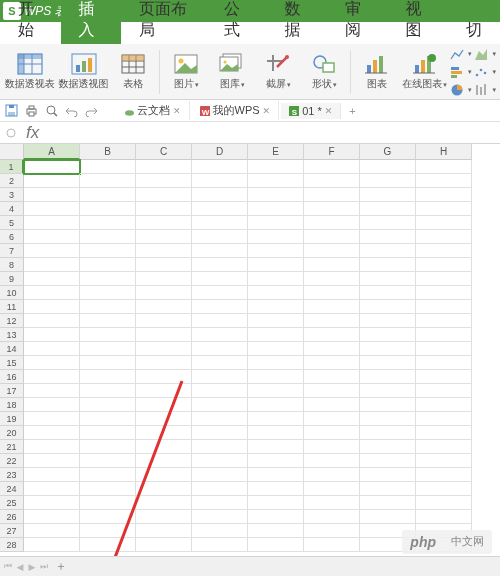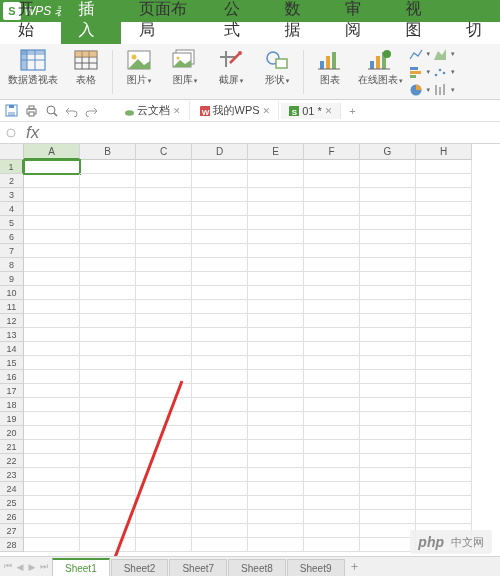--- a/index.html
+++ b/index.html
@@ -11,21 +11,21 @@
 .titlebar .app-name { font-size: 12px; margin-right: 7px; font-style: italic; }
 .titlebar .dd { font-size: 8px; padding: 0 4px; }
 
 
 .menubar { height: 22px; background: #fff; display: flex; align-items: flex-end; border-bottom: 0px; }
 .menubar .mi { padding: 4px 18px 3px; font-size: 16px; color: #333; cursor: pointer; }
 .menubar .mi.active { background: #4d9a3f; color: #fff; }
 
 
 .ribbon { height: 56px; background: #f5f5f5; border-bottom: 1px solid #d4d4d4; display: flex; align-items: center; padding: 2px 4px; gap: 2px; }
-.rgrp { display: flex; flex-direction: column; align-items: center; padding: 2px 4px; height: 52px; }
+.rgrp { display: flex; flex-direction: column; align-items: center; justify-content: center; padding: 2px 4px; height: 52px; }
 .rgrp.big { min-width: 44px; }
 .rgrp .ricon { width: 28px; height: 24px; display: flex; align-items: center; justify-content: center; }
 .rgrp .rlabel { font-size: 10px; color: #555; margin-top: 1px; white-space: nowrap; }
 .rsep { width: 1px; height: 44px; background: #ddd; margin: 0 2px; }
 .rsmall { display: flex; flex-direction: column; gap: 2px; justify-content: center; }
 .rsmall .srow { display: flex; align-items: center; gap: 3px; height: 16px; }
 .rsmall .sicon { width: 14px; height: 14px; }
 .dd-arr { font-size: 7px; color: #666; margin-left: 1px; }
 
 
@@ -64,21 +64,21 @@
 
 .sheetbar { height: 20px; background: #f0f0f0; border-top: 1px solid #d4d4d4; display: flex; align-items: center; }
 .sheetbar .nav { display: flex; align-items: center; gap: 2px; padding: 0 3px; }
 .sheetbar .nav .nbtn { width: 10px; height: 12px; color: #bbb; cursor: pointer; font-size: 9px; display: flex; align-items: center; justify-content: center; }
 .sheetbar .tabs { display: flex; align-items: flex-end; height: 20px; }
 .sheetbar .stab { padding: 3px 12px; font-size: 10px; background: #e4e4e4; border: 1px solid #ccc; border-bottom: none; margin-right: 1px; color: #666; cursor: pointer; }
 .sheetbar .stab.active { background: #fff; color: #4d9a3f; border-top: 2px solid #4d9a3f; }
 .sheetbar .addtab { width: 18px; height: 16px; display: flex; align-items: center; justify-content: center; color: #888; cursor: pointer; font-size: 12px; }
 
 
-.wm { position: absolute; right: 8px; bottom: 22px; background: rgba(240,240,240,0.85); padding: 4px 8px; border-radius: 3px; display: flex; align-items: flex-end; gap: 7px; font-size: 11px; color: #888; }
+.wm { position: absolute; right: 8px; bottom: 22px; background: rgba(240,240,240,0.85); padding: 4px 8px; border-radius: 3px; display: flex; align-items: flex-start; gap: 15px; font-size: 11px; color: #888; }
 .wm .logo-php { font-weight: bold; font-size: 14px; font-style: italic; }
 
 svg { display: block; }
 </style>
 </head>
 <body>
 
 <div class="titlebar">
   <div class="logo">S</div>
   <div class="app-name">WPS 表格</div>
@@ -102,20 +102,31 @@
       <svg width="26" height="22">
           <rect x="1" y="1" width="24" height="20" fill="none" stroke="#5b8fca" stroke-width="1.2"></rect>
           <rect x="1" y="1" width="24" height="5" fill="#5b8fca" opacity="0.5"></rect>
           <rect x="1" y="1" width="6" height="20" fill="#5b8fca" opacity="0.5"></rect>
           <line x1="7" y1="1" x2="7" y2="21" stroke="#5b8fca"></line>
           <line x1="15" y1="1" x2="15" y2="21" stroke="#5b8fca"></line>
           <line x1="1" y1="11" x2="25" y2="11" stroke="#5b8fca"></line>
         </svg>
     </div>
     <div class="rlabel">数据透视表</div>
+  </div>
+  <div class="rgrp big">
+    <div class="ricon">
+      <svg width="26" height="22">
+          <rect x="1" y="1" width="24" height="20" fill="none" stroke="#5b8fca"></rect>
+          <rect x="5" y="12" width="4" height="7" fill="#5b8fca"></rect>
+          <rect x="11" y="8" width="4" height="11" fill="#7fb069"></rect>
+          <rect x="17" y="5" width="4" height="14" fill="#e8a33d"></rect>
+        </svg>
+    </div>
+    <div class="rlabel">数据透视图</div>
   </div>
   <div class="rgrp big">
     <div class="ricon">
       <svg width="26" height="22">
           <rect x="2" y="2" width="22" height="18" fill="none" stroke="#666"></rect>
           <line x1="2" y1="8" x2="24" y2="8" stroke="#666"></line>
           <line x1="2" y1="14" x2="24" y2="14" stroke="#666"></line>
           <line x1="9" y1="2" x2="9" y2="20" stroke="#666"></line>
           <line x1="16" y1="2" x2="16" y2="20" stroke="#666"></line>
           <rect x="2" y="2" width="22" height="6" fill="#d8a050" opacity="0.6"></rect>
@@ -649,26 +660,19 @@
   </svg>
 </div>
 
 <div class="sheetbar">
   <div class="nav">
     <span class="nbtn">⏮</span>
     <span class="nbtn">◀</span>
     <span class="nbtn">▶</span>
     <span class="nbtn">⏭</span>
   </div>
-  <div class="tabs" id="sheettabs">
-      <div class="stab active">Sheet1</div>
-      <div class="stab">Sheet2</div>
-      <div class="stab">Sheet7</div>
-      <div class="stab">Sheet8</div>
-      <div class="stab">Sheet9</div>
-    </div>
   <div class="addtab">＋</div>
 </div>
 
 <div class="wm">
   <span class="logo-php">php</span>
   <span>中文网</span>
 </div>
 
 </body></html>

